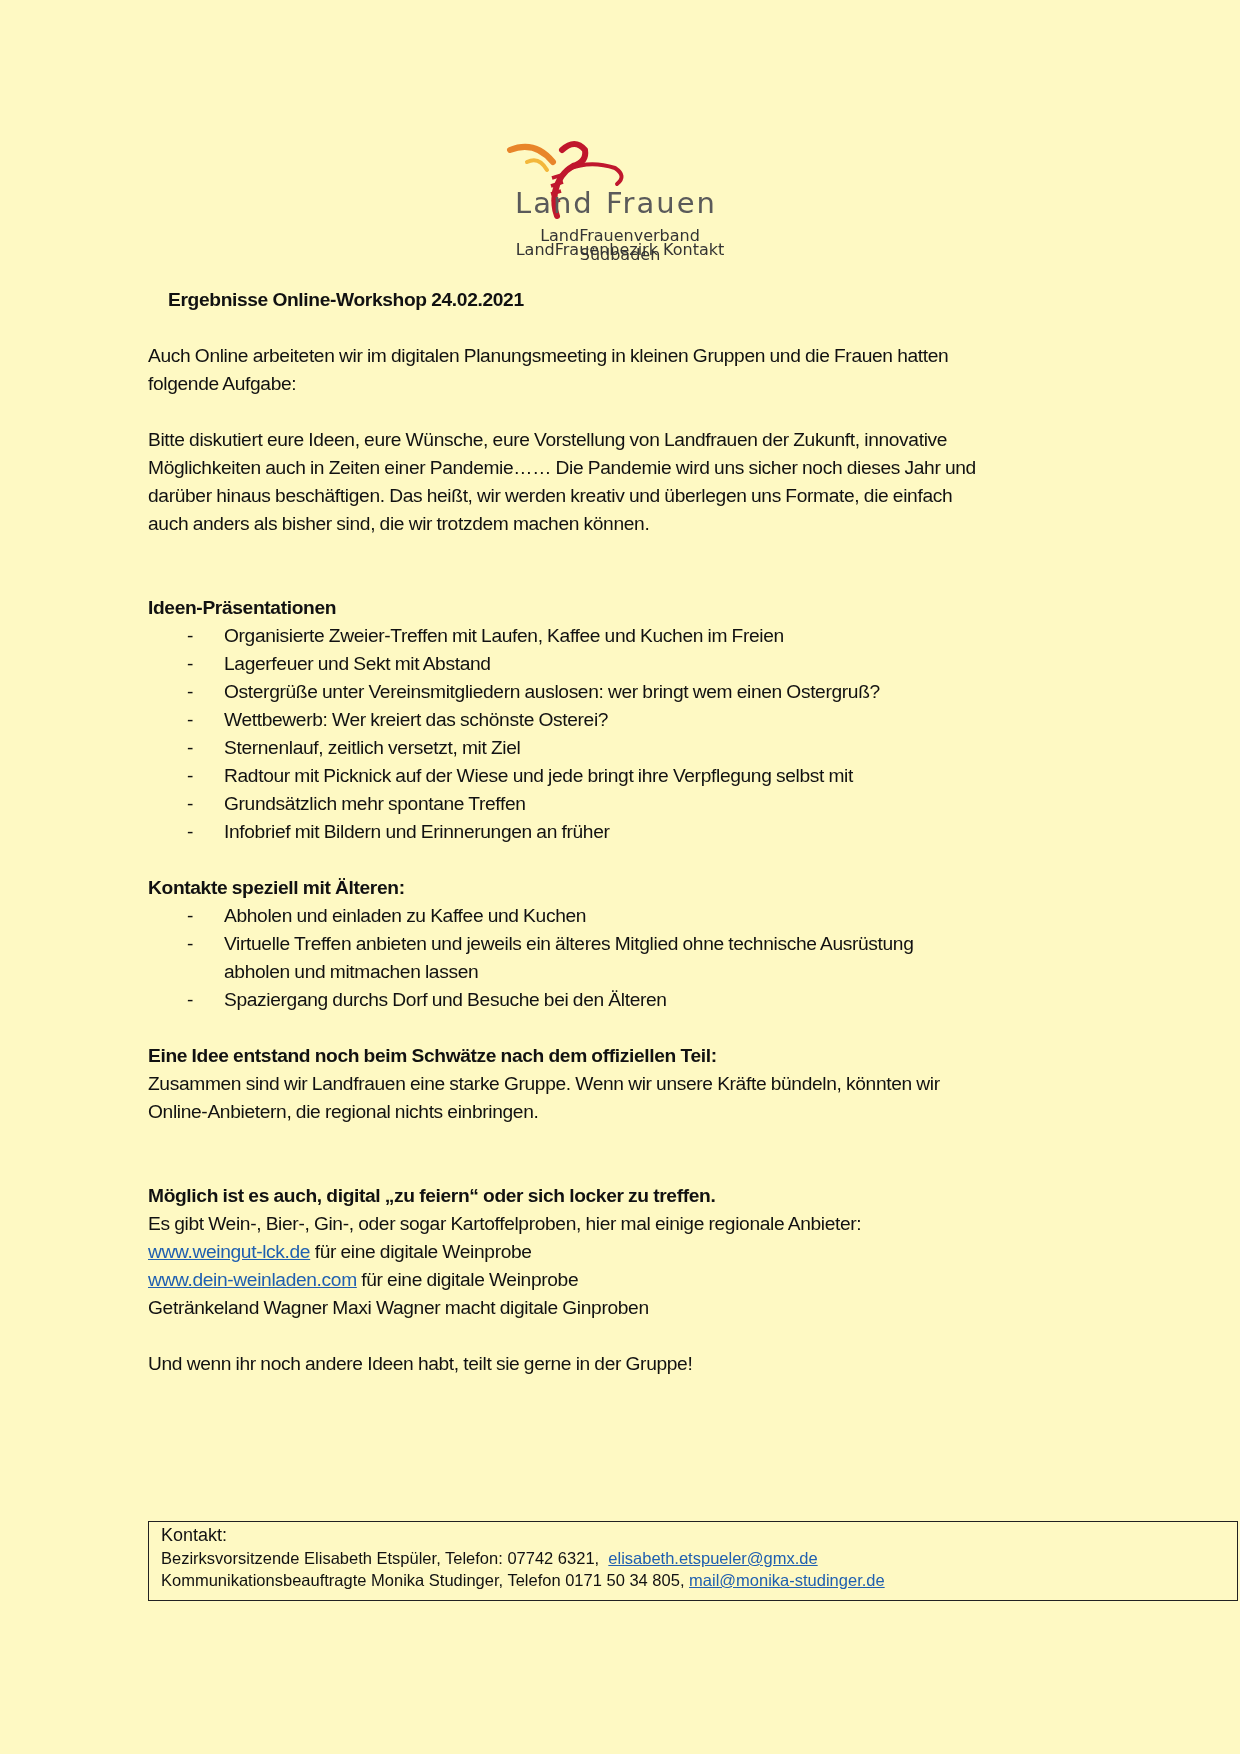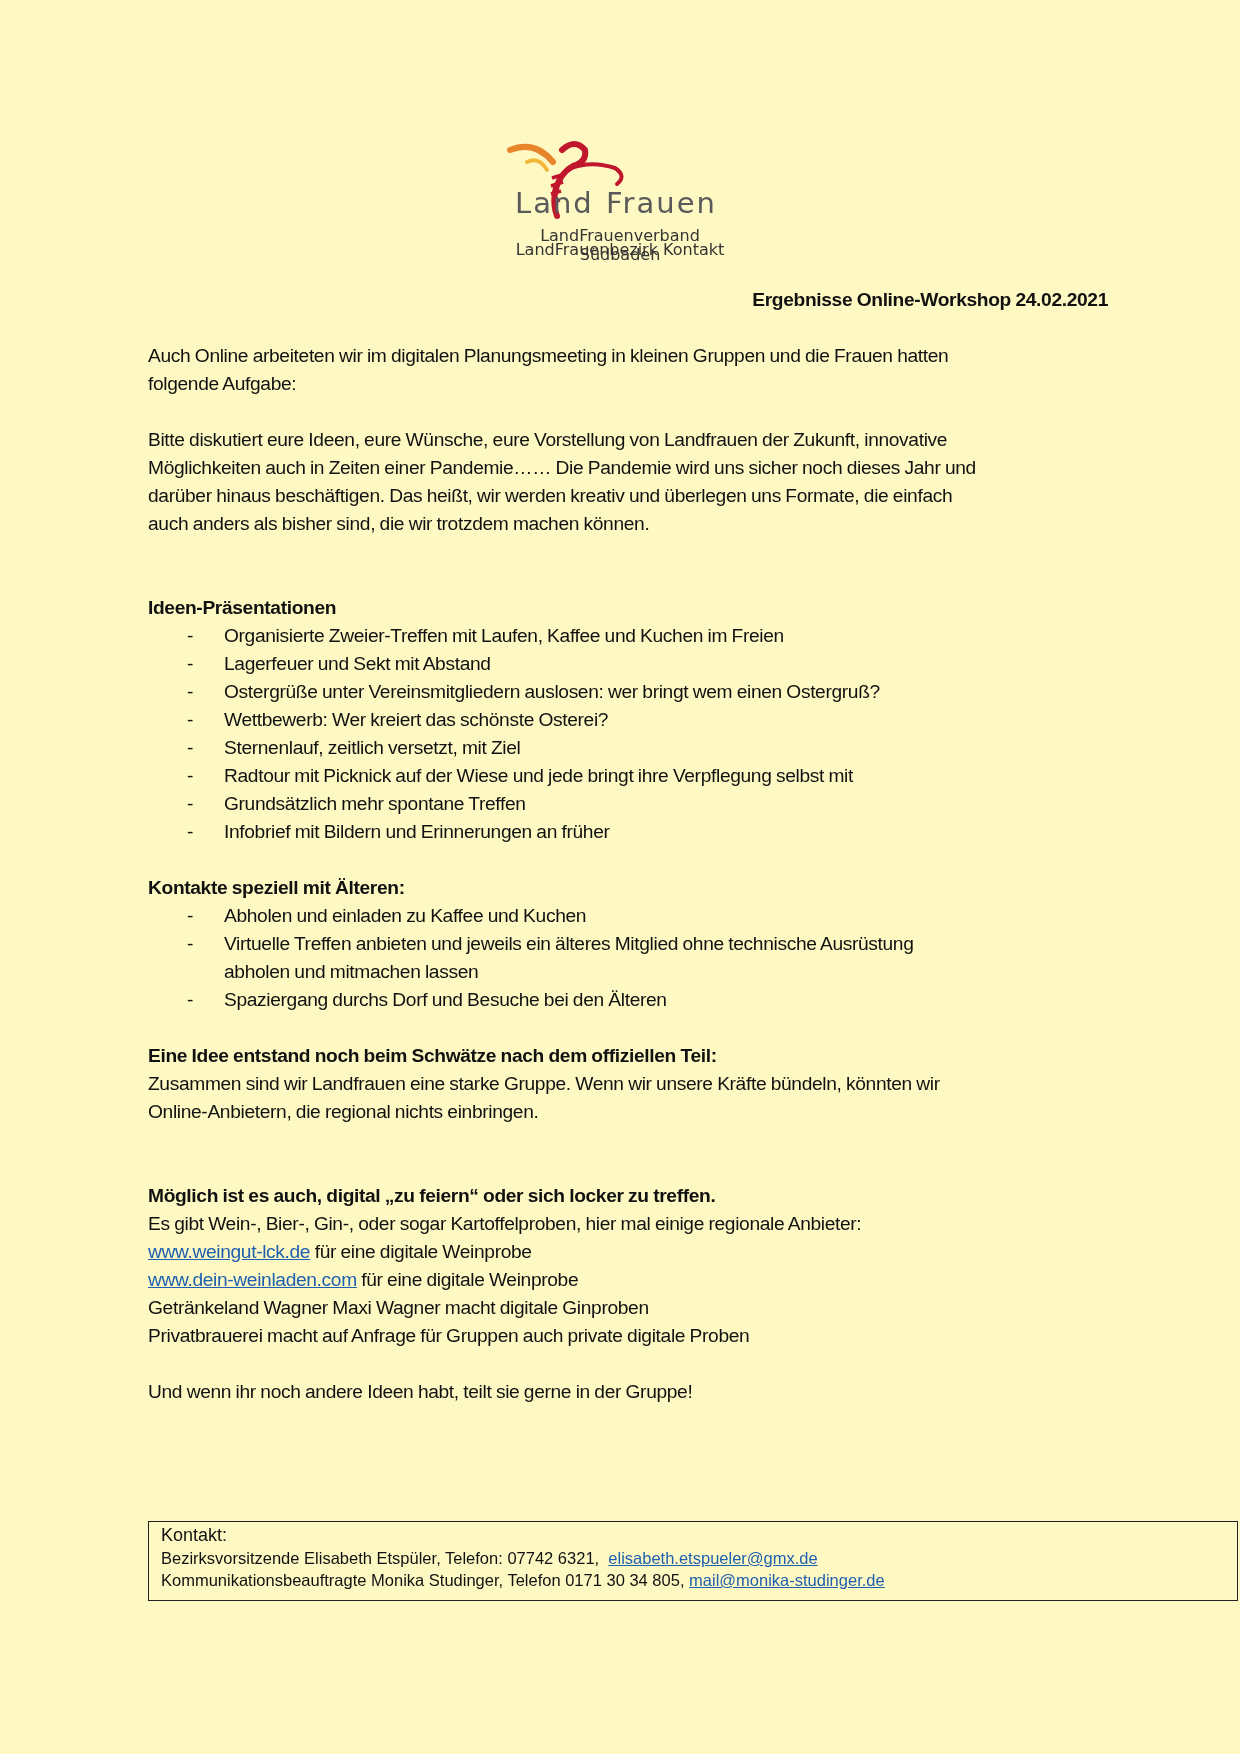--- a/index.html
+++ b/index.html
@@ -56,21 +56,21 @@
       position: absolute;
       left: 148px;
       top: 286px;
       width: 960px;
       font-size: 19.2px;
       line-height: 28px;
       letter-spacing: -0.35px;
       word-spacing: -0.5px;
     }
     .title {
-      text-align: right;
+      text-align: left;
       font-weight: bold;
       margin: 0;
       padding-left: 20px;
     }
     p { margin: 0; }
     .gap-1 { height: 28px; }
     .gap-2 { height: 56px; }
     .bold { font-weight: bold; }
     ul.dash {
       list-style: none;
@@ -171,27 +171,26 @@
     <p class="bold">Eine Idee entstand noch beim Schwätze nach dem offiziellen Teil:</p>
     <p>Zusammen sind wir Landfrauen eine starke Gruppe. Wenn wir unsere Kräfte bündeln, könnten wir</p>
     <p>Online-Anbietern, die regional nichts einbringen.</p>
     <div class="gap-2"></div>
 
     <p class="bold">Möglich ist es auch, digital „zu feiern“ oder sich locker zu treffen.</p>
     <p>Es gibt Wein-, Bier-, Gin-, oder sogar Kartoffelproben, hier mal einige regionale Anbieter:</p>
     <p><a class="link">www.weingut-lck.de</a><span> für eine digitale Weinprobe</span></p>
     <p><a class="link">www.dein-weinladen.com</a><span> für eine digitale Weinprobe</span></p>
     <p>Getränkeland Wagner Maxi Wagner macht digitale Ginproben</p>
-    <p>Privatbrauerei macht auf Anfrage für Gruppen auch private digitale Proben</p>
     <div class="gap-1"></div>
 
     <p>Und wenn ihr noch andere Ideen habt, teilt sie gerne in der Gruppe!</p>
     <div class="gap-1"></div>
 
   </div>
 
   <div class="contact-box">
     <div class="contact-label">Kontakt:</div>
     <div><span style="white-space:pre">Bezirksvorsitzende Elisabeth Etspüler, Telefon: 07742 6321,  </span><a class="link">elisabeth.etspueler@gmx.de</a></div>
-    <div><span style="white-space:pre">Kommunikationsbeauftragte Monika Studinger, Telefon 0171 30 34 805, </span><a class="link">mail@monika-studinger.de</a></div>
+    <div><span style="white-space:pre">Kommunikationsbeauftragte Monika Studinger, Telefon 0171 50 34 805, </span><a class="link">mail@monika-studinger.de</a></div>
   </div>
 
 </div>
 
 </body></html>

